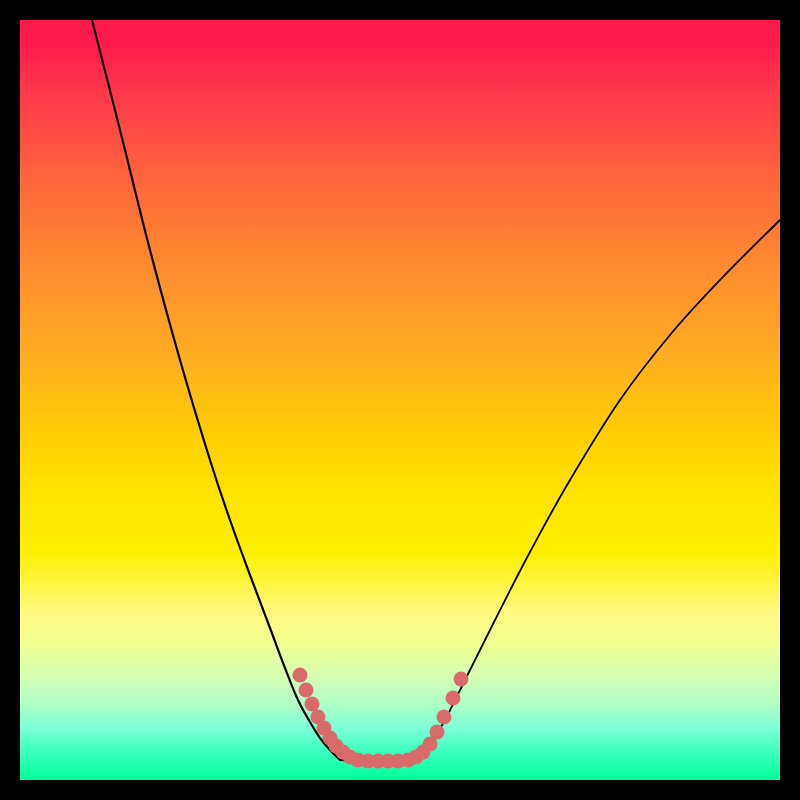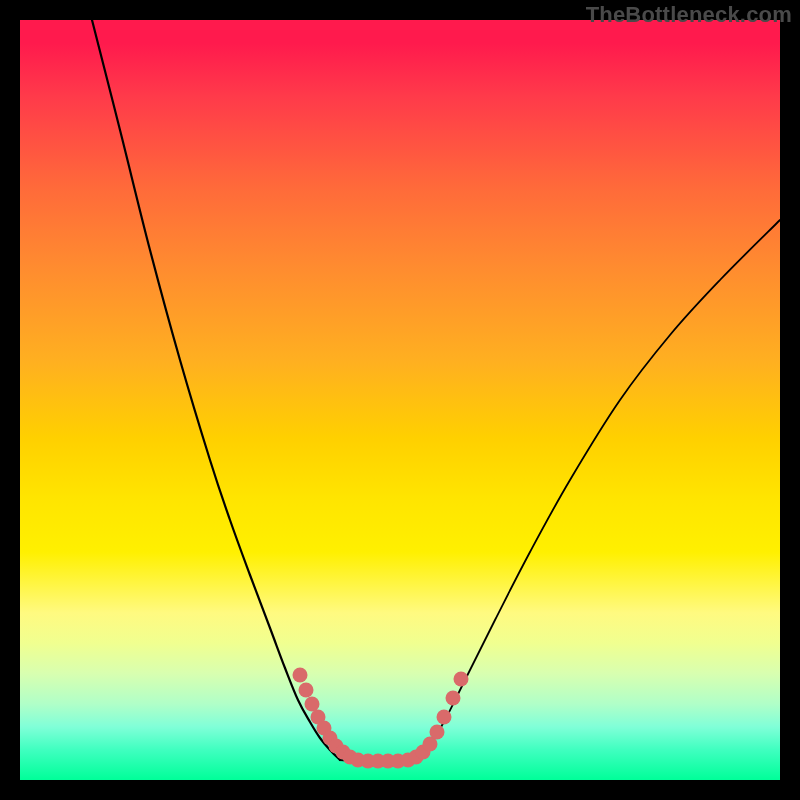--- a/index.html
+++ b/index.html
@@ -88,14 +88,13 @@
           <circle cx="396" cy="737" r="7.5" fill="#d96a6a" stroke="#c95858" stroke-width="0"></circle>
           <circle cx="403" cy="732" r="7.5" fill="#d96a6a" stroke="#c95858" stroke-width="0"></circle>
           <circle cx="410" cy="724" r="7.5" fill="#d96a6a" stroke="#c95858" stroke-width="0"></circle>
           <circle cx="417" cy="712" r="7.5" fill="#d96a6a" stroke="#c95858" stroke-width="0"></circle>
           <circle cx="424" cy="697" r="7.5" fill="#d96a6a" stroke="#c95858" stroke-width="0"></circle>
           <circle cx="433" cy="678" r="7.5" fill="#d96a6a" stroke="#c95858" stroke-width="0"></circle>
           <circle cx="441" cy="659" r="7.5" fill="#d96a6a" stroke="#c95858" stroke-width="0"></circle>
         </g>
     </svg>
   </div>
-  <div class="watermark">TheBottleneck.com</div>
 </div>
 
 </body></html>

